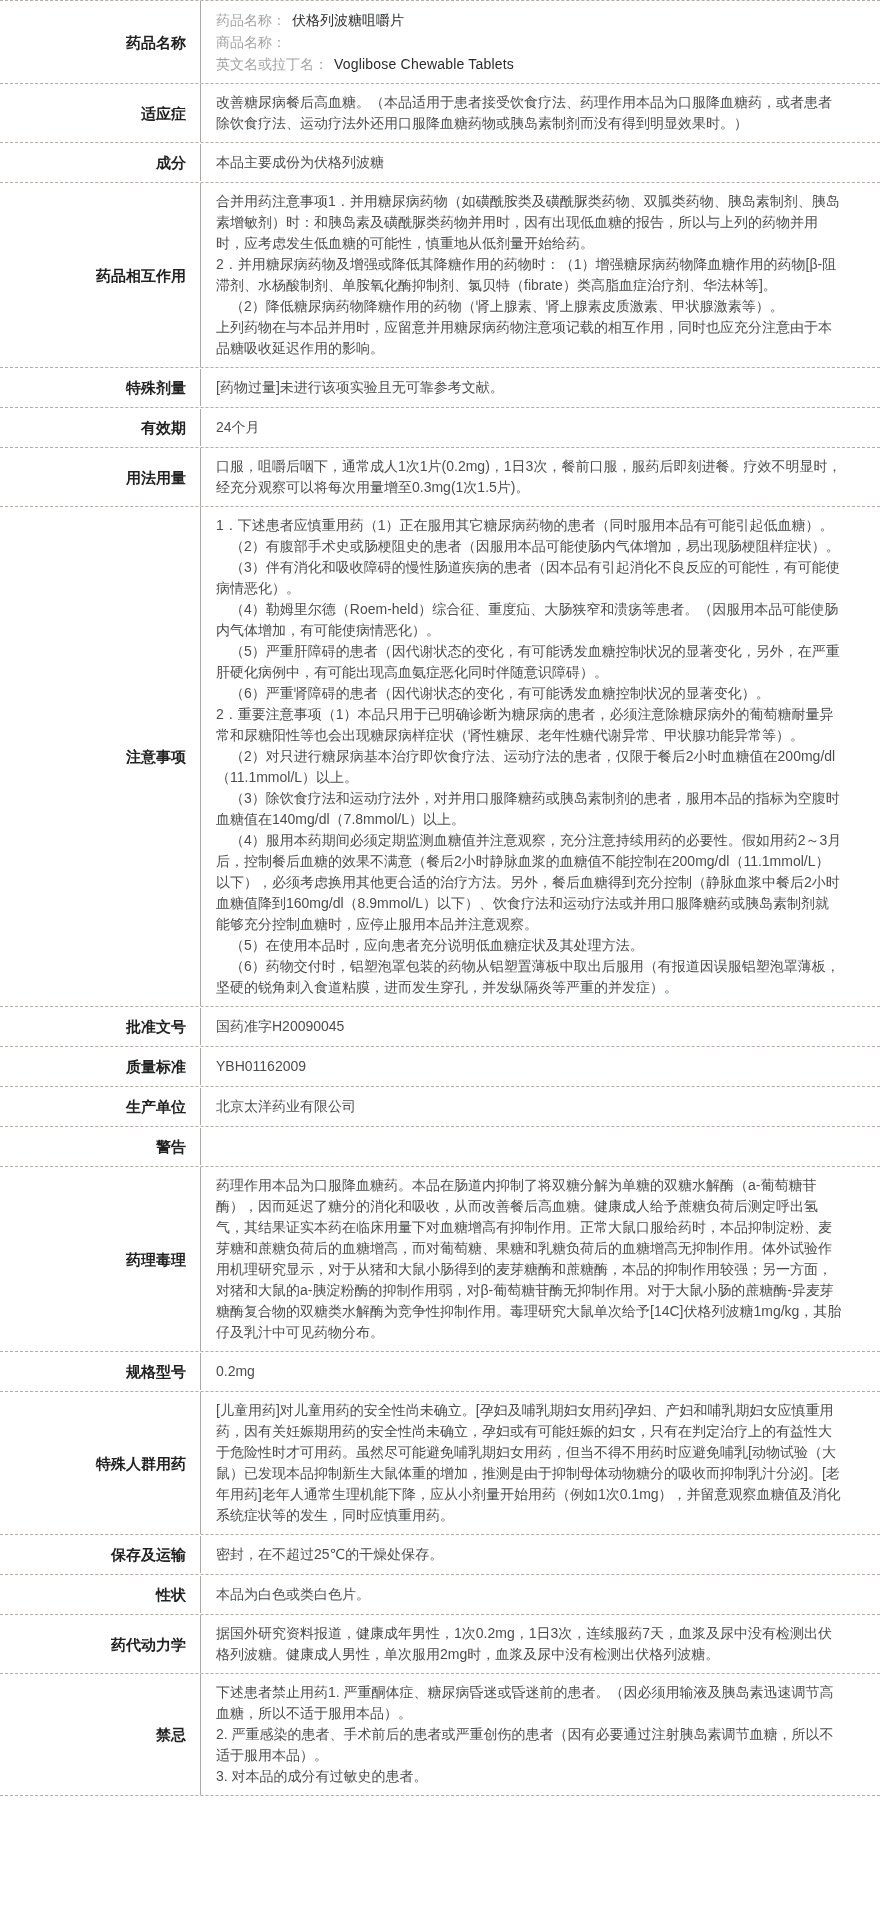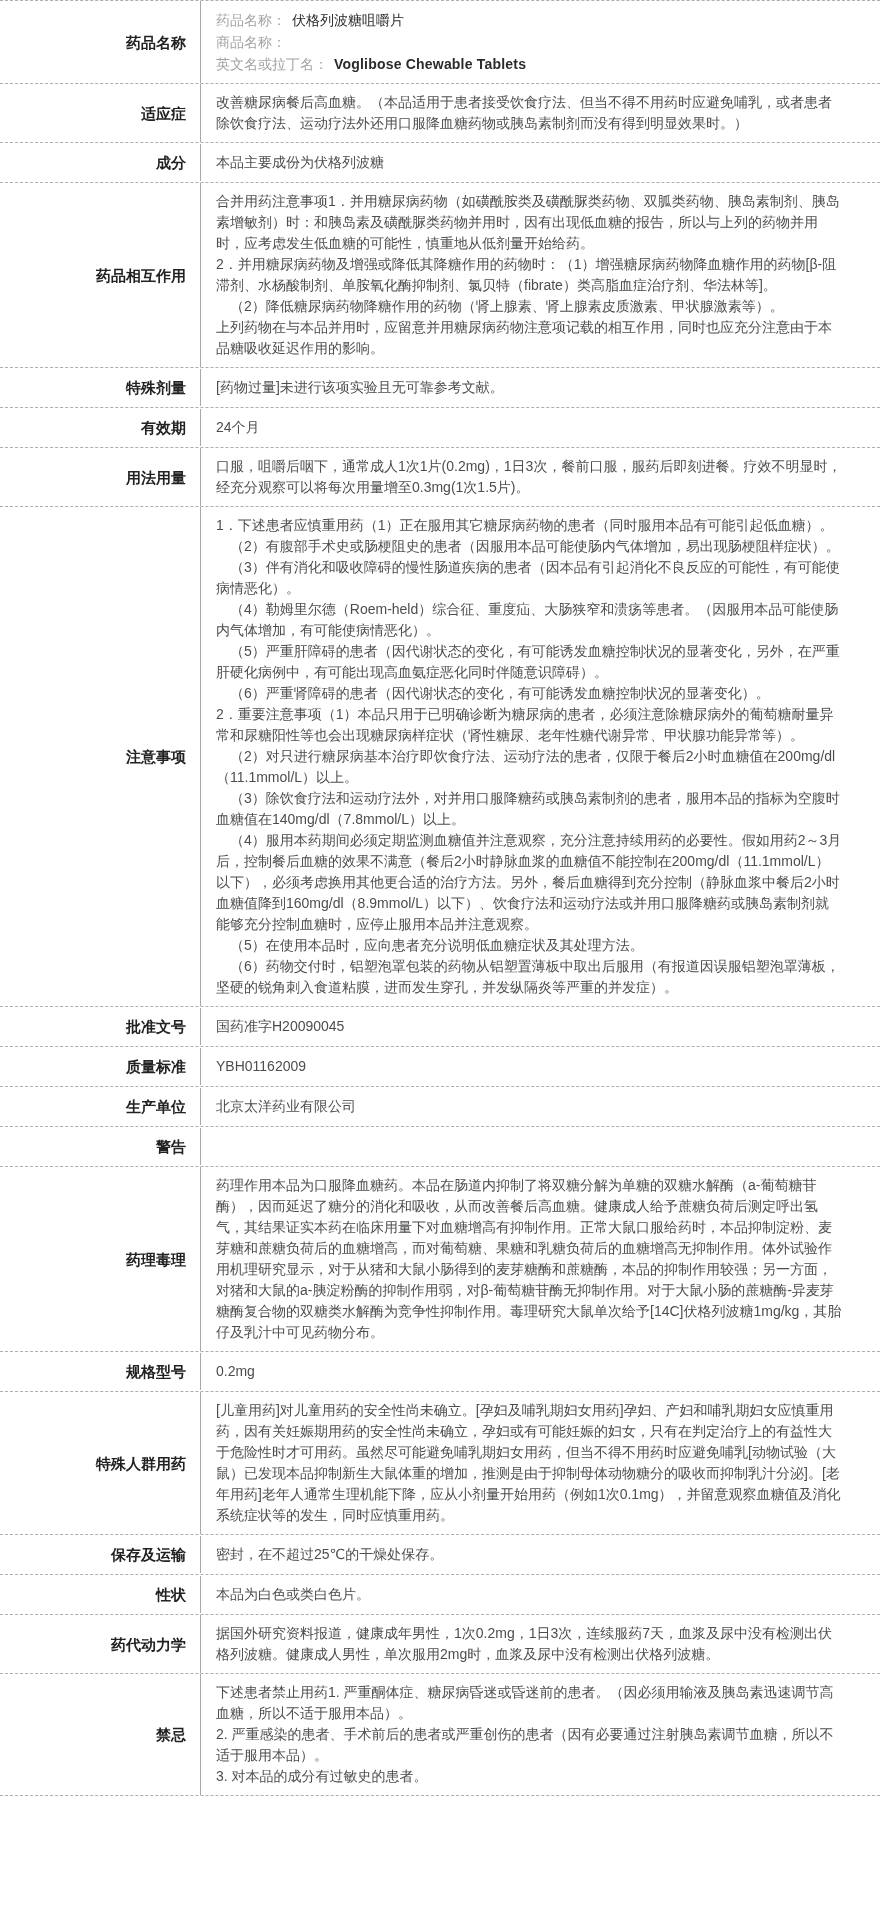--- a/index.html
+++ b/index.html
@@ -35,39 +35,39 @@
     font-size: 14px;
     color: #4d4d4d;
     line-height: 21px;
     min-height: 37px;
   }
   .cell.content p { margin: 0; }
   .cell.content p.indent { text-indent: 14px; }
   .field-line { line-height: 22px; min-height: 22px; }
   .field-name { color: #a3a3a3; margin-right: 6px; }
   .field-value { color: #2b2b2b; margin-top: 48px; }
-  .field-value.en { letter-spacing: 0.2px; font-weight: bold; }
+  .field-value.en { letter-spacing: 0.2px; }
 </style>
 </head>
 <body>
 
 <div id="doc">
   <div class="row">
     <div class="cell label">药品名称</div>
     <div class="cell content">
         <div class="field-line"><span class="field-name">药品名称：</span><span class="field-value">伏格列波糖咀嚼片</span></div>
         <div class="field-line"><span class="field-name">商品名称：</span><span class="field-value"></span></div>
         <div class="field-line"><span class="field-name">英文名或拉丁名：</span><span class="field-value en">Voglibose Chewable Tablets</span></div>
       </div>
   </div>
 
   <div class="row">
     <div class="cell label">适应症</div>
     <div class="cell content">
-        <p>改善糖尿病餐后高血糖。（本品适用于患者接受饮食疗法、但当不得不用药时应避免哺乳，或者患者除饮食疗法、运动疗法外还用口服降血糖药物或胰岛素制剂而没有得到明显效果时。）</p>
+        <p>改善糖尿病餐后高血糖。（本品适用于患者接受饮食疗法、药理作用本品为口服降血糖药，或者患者除饮食疗法、运动疗法外还用口服降血糖药物或胰岛素制剂而没有得到明显效果时。）</p>
       </div>
   </div>
 
   <div class="row">
     <div class="cell label">成分</div>
     <div class="cell content">
         <p>本品主要成份为伏格列波糖</p>
       </div>
   </div>
 

